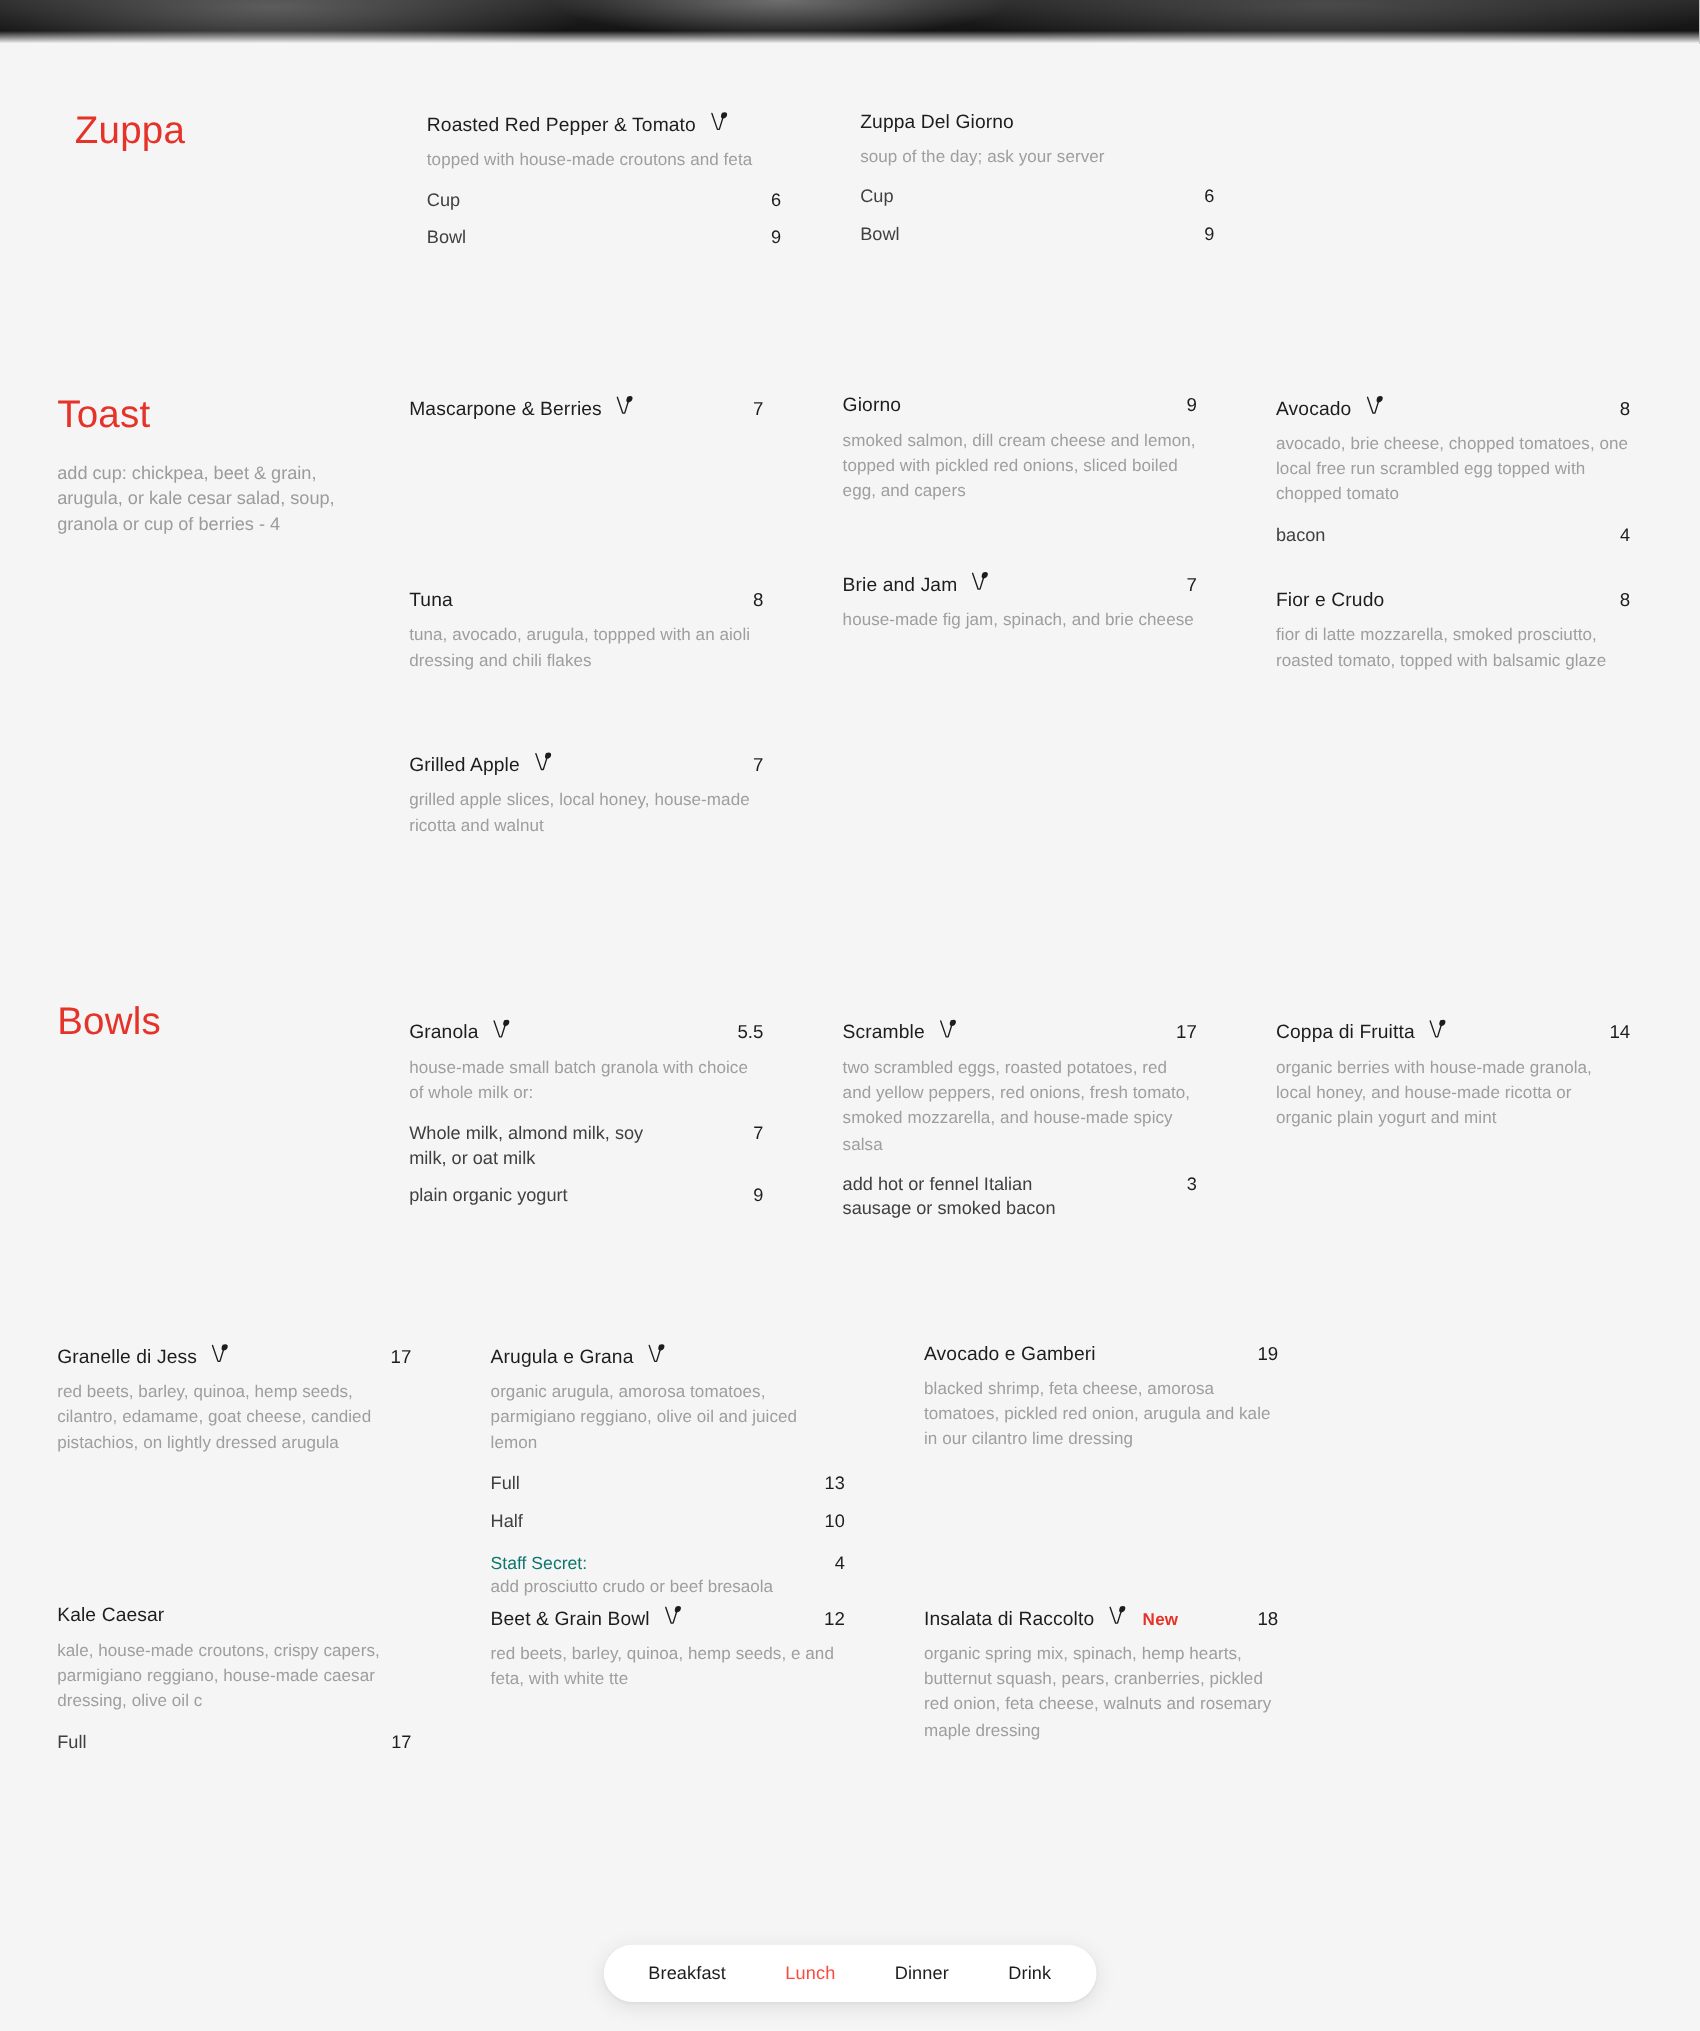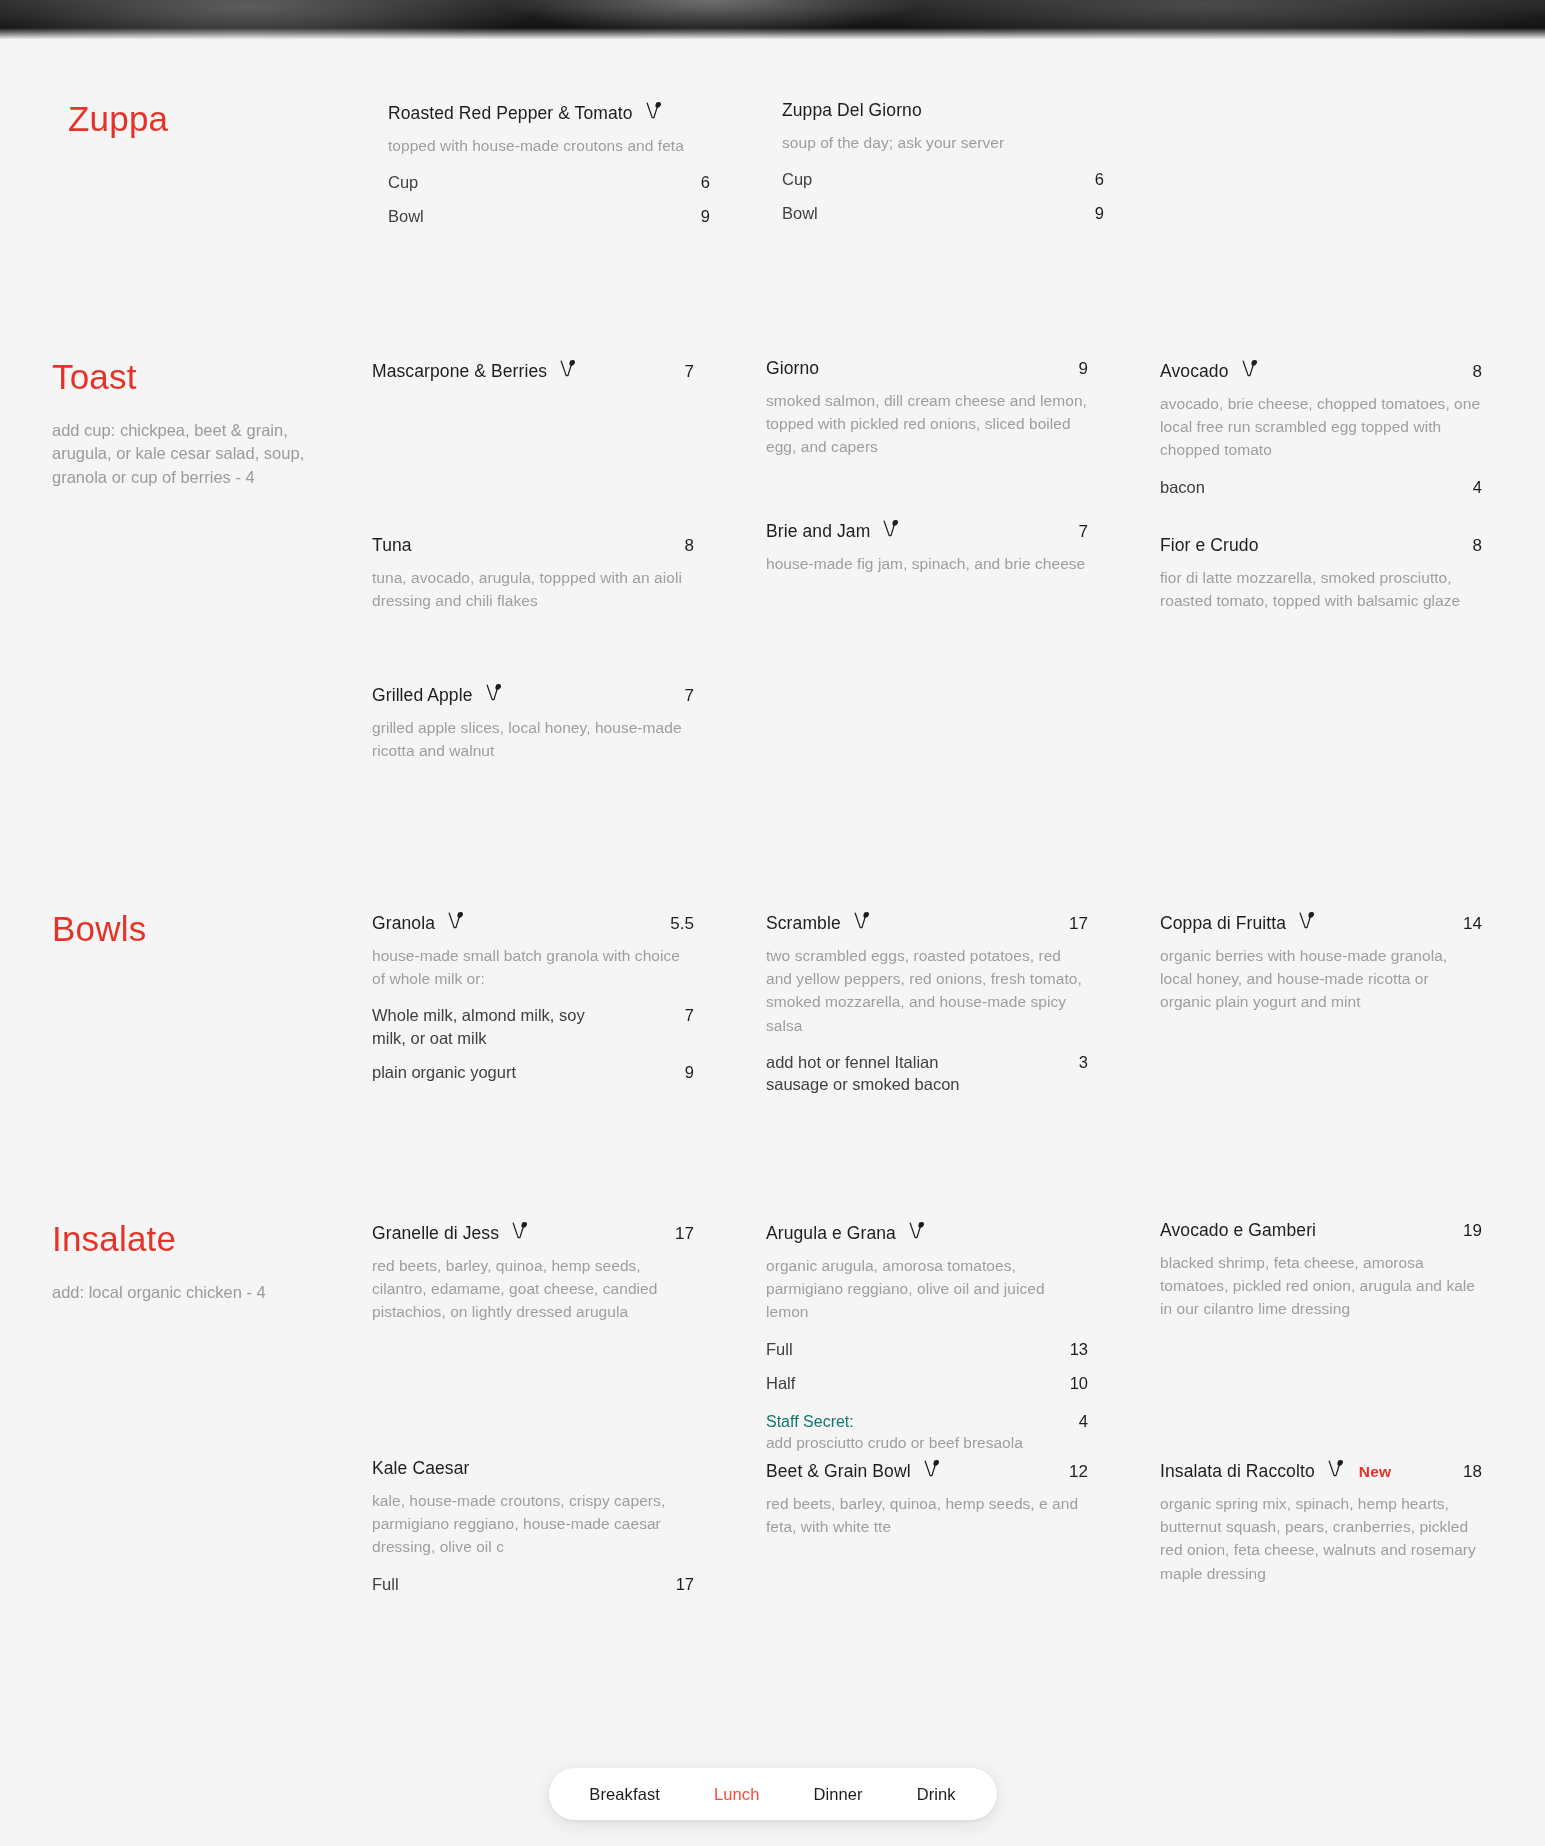--- a/index.html
+++ b/index.html
@@ -252,21 +252,21 @@
                 <div class="item-desc">fior di latte mozzarella, smoked prosciutto, roasted tomato, topped with balsamic glaze</div>
               </div>
             </div>
           </div>
         </div>
       </div>
       <div class="section" style="position:absolute;top:870px;left:0;width:1360px;">
         <div class="section-head">
           <div class="section-title">Bowls</div>
         </div>
-        <div class="grid" style="position:relative;">
+        <div class="grid" style="position:relative;margin-top:15px;">
           <div class="col" style="position:relative;">
             <div style="position:absolute;top:0px;left:0;width:322px;">
               <div class="item">
                 <div class="item-head">
                   <span class="item-name">Granola</span>
                   <span class="veg">
                     <svg width="17" height="19" viewBox="0 0 17 19">
                       <path d="M1.2 2.2 L6.2 16.6 L7.9 16.6 L12.4 2.2" fill="none" stroke="#1d1d1d" stroke-width="1.25" stroke-linecap="round" stroke-linejoin="round"></path>
                       <path d="M10.4 1.6 C13.6 0.4 15.4 1.2 15.0 3.6 C14.6 6.0 12.4 7.4 10.2 6.6 C9.2 6.2 9.0 4.0 10.4 1.6 Z" fill="#1d1d1d"></path>
                     </svg>
@@ -323,24 +323,20 @@
                   </span>
                   <span class="item-price">14</span>
                 </div>
                 <div class="item-desc">organic berries with house-made granola, local honey, and house-made ricotta or organic plain yogurt and mint</div>
               </div>
             </div>
           </div>
         </div>
       </div>
       <div class="section" style="position:absolute;top:1180px;left:0;width:1545px;">
-        <div class="section-head">
-          <div class="section-title">Insalate</div>
-          <div class="section-note">add: local organic chicken - 4</div>
-        </div>
         <div class="grid" style="position:relative;">
           <div class="col" style="position:relative;">
             <div style="position:absolute;top:0px;left:0;width:322px;">
               <div class="item">
                 <div class="item-head">
                   <span class="item-name">Granelle di Jess</span>
                   <span class="veg">
                     <svg width="17" height="19" viewBox="0 0 17 19">
                       <path d="M1.2 2.2 L6.2 16.6 L7.9 16.6 L12.4 2.2" fill="none" stroke="#1d1d1d" stroke-width="1.25" stroke-linecap="round" stroke-linejoin="round"></path>
                       <path d="M10.4 1.6 C13.6 0.4 15.4 1.2 15.0 3.6 C14.6 6.0 12.4 7.4 10.2 6.6 C9.2 6.2 9.0 4.0 10.4 1.6 Z" fill="#1d1d1d"></path>

